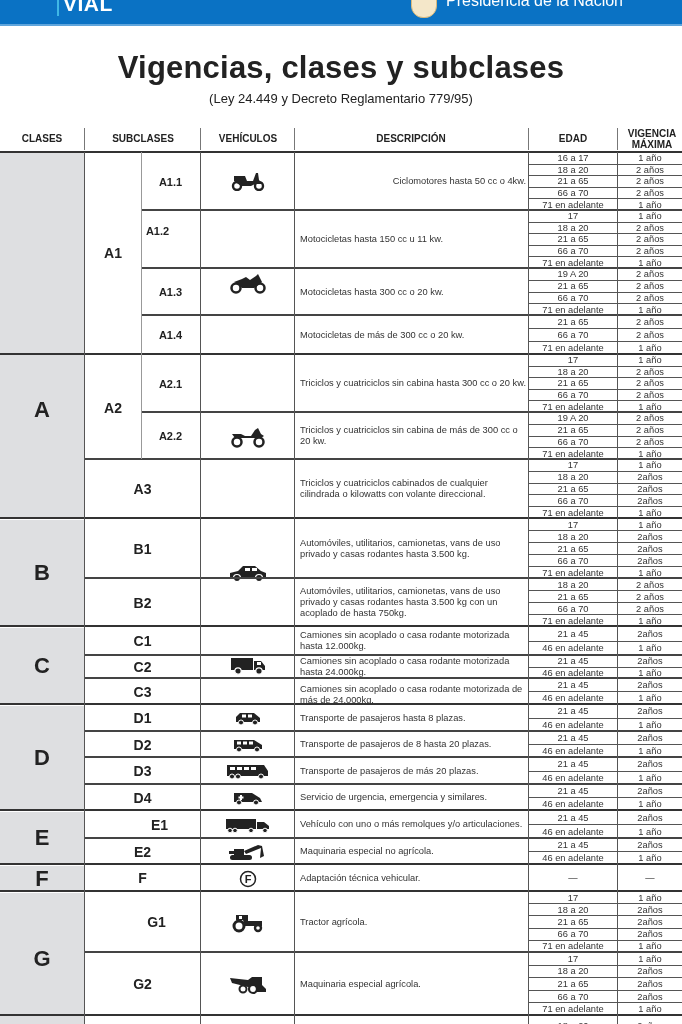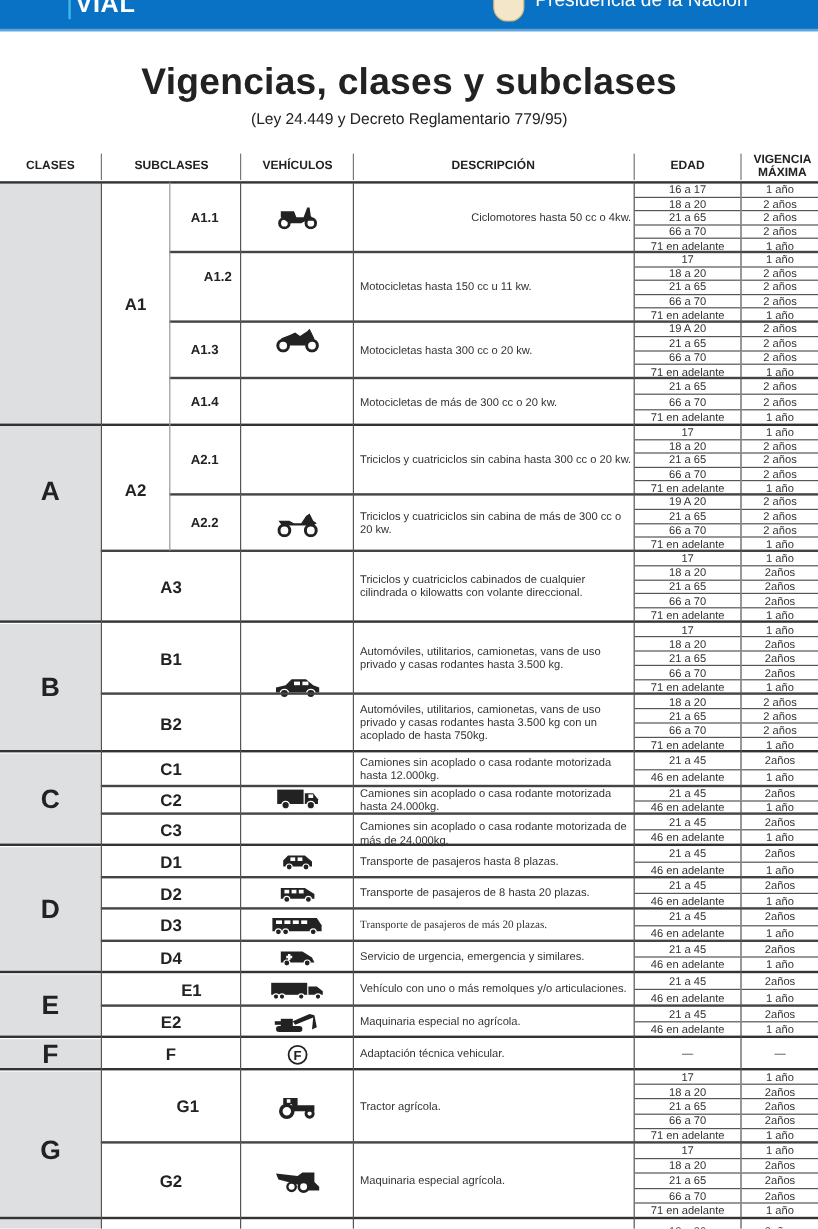--- a/index.html
+++ b/index.html
@@ -215,21 +215,21 @@
       <div class="vigcell" style="top: 153px; height: 57px;">
         <div>1 año</div>
         <div>2 años</div>
         <div>2 años</div>
         <div>2 años</div>
         <div>1 año</div>
       </div>
     </div>
     <div class="hline" style="top: 209px; left: 141px; width: 541px; height: 2px; background: rgb(68, 68, 68);"></div>
     <div>
-      <div class="cell sub subsm" style="left: 152px; width: 59px; top: 211px; height: 40px;">A1.2</div>
+      <div class="cell sub subsm" style="left: 128px; width: 59px; top: 211px; height: 40px;">A1.2</div>
       <div class="cell desc" style="top: 211px; height: 57px;">
         <span>Motocicletas hasta 150 cc u 11 kw.</span>
       </div>
       <div class="agecell" style="top: 211px; height: 57px;">
         <div>17</div>
         <div>18 a 20</div>
         <div>21 a 65</div>
         <div>66 a 70</div>
         <div>71 en adelante</div>
       </div>
@@ -449,21 +449,21 @@
         <div>46 en adelante</div>
       </div>
       <div class="vigcell" style="top: 732px; height: 25px;">
         <div>2años</div>
         <div>1 año</div>
       </div>
     </div>
     <div class="hline" style="top: 756px; left: 84px; width: 598px; height: 2px; background: rgb(68, 68, 68);"></div>
     <div>
       <div class="cell sub" style="left: 85px; width: 115px; top: 758px; height: 26px;">D3</div>
-      <div class="cell desc" style="top: 758px; height: 26px; font-family: Liberation Serif, serif;">
+      <div class="cell desc" style="top: 758px; height: 26px;">
         <span>Transporte de pasajeros de más 20 plazas.</span>
       </div>
       <div class="agecell" style="top: 758px; height: 26px;">
         <div>21 a 45</div>
         <div>46 en adelante</div>
       </div>
       <div class="vigcell" style="top: 758px; height: 26px;">
         <div>2años</div>
         <div>1 año</div>
       </div>

